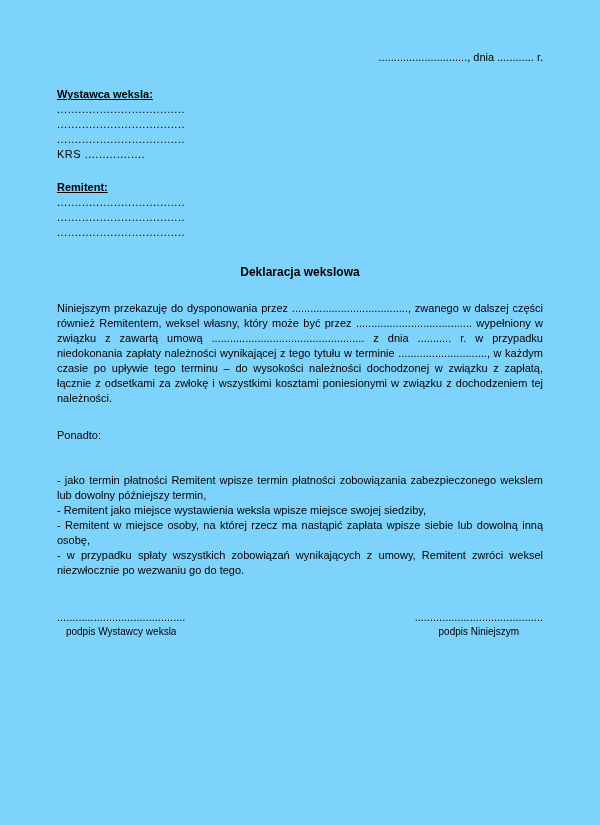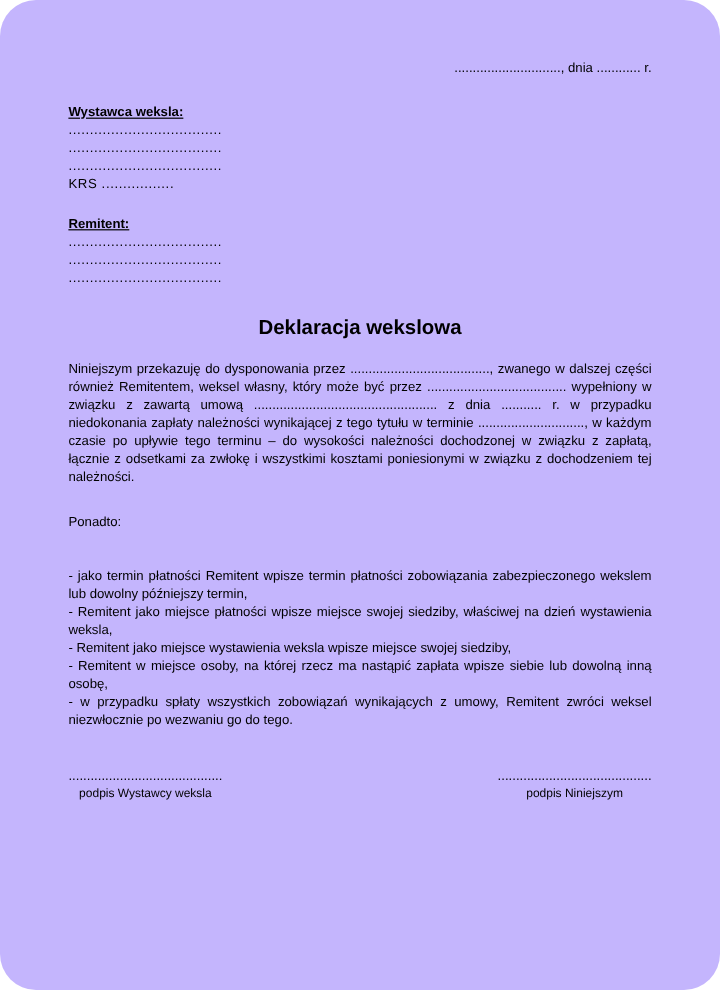--- a/index.html
+++ b/index.html
@@ -6,46 +6,45 @@
     margin: 0;
     padding: 0;
     background: #ffffff;
   }
   .page {
     position: relative;
     box-sizing: border-box;
     width: 600px;
     height: 825px;
     margin: 0;
-    background: #c4b5fd;
+    background: #7dd3fc;
     color: #000000;
     font-family: "Liberation Sans", sans-serif;
     font-size: 11px;
     line-height: 15px;
     padding: 50px 57px 0 57px;
     overflow: hidden;
-    border-radius: 30px;
   }
   .date-line {
     text-align: right;
     margin-bottom: 22px;
     white-space: nowrap;
   }
   .party {
     margin: 0 0 18px 0;
   }
   .party-label {
     font-weight: bold;
     text-decoration: underline;
   }
   .blank-line {
     letter-spacing: 0.5px;
   }
   .doc-title {
-    font-size: 17px;
+    font-size: 12px;
     font-weight: bold;
     text-align: center;
     margin: 25px 0 21px 0;
   }
   .j {
     text-align: justify;
     margin: 0;
   }
   .ponadto {
     margin: 22px 0 13px 0;
@@ -95,21 +94,20 @@
   </div>
 
   <div class="doc-title">Deklaracja wekslowa</div>
 
   <p class="j">Niniejszym przekazuję do dysponowania przez ......................................, zwanego w dalszej części również Remitentem, weksel własny, który może być przez ...................................... wypełniony w związku z zawartą umową .................................................. z dnia ........... r. w przypadku niedokonania zapłaty należności wynikającej z tego tytułu w terminie ............................., w każdym czasie po upływie tego terminu – do wysokości należności dochodzonej w związku z zapłatą, łącznie z odsetkami za zwłokę i wszystkimi kosztami poniesionymi w związku z dochodzeniem tej należności.</p>
 
   <p class="j ponadto">Ponadto:</p>
 
   <div class="list">
     <p class="j">- jako termin płatności Remitent wpisze termin płatności zobowiązania zabezpieczonego wekslem lub dowolny późniejszy termin,</p>
-    <p class="j">- Remitent jako miejsce płatności wpisze miejsce swojej siedziby, właściwej na dzień wystawienia weksla,</p>
     <p class="j">- Remitent jako miejsce wystawienia weksla wpisze miejsce swojej siedziby,</p>
     <p class="j">- Remitent w miejsce osoby, na której rzecz ma nastąpić zapłata wpisze siebie lub dowolną inną osobę,</p>
     <p class="j">- w przypadku spłaty wszystkich zobowiązań wynikających z umowy, Remitent zwróci weksel niezwłocznie po wezwaniu go do tego.</p>
   </div>
 
 
   <div class="signatures">
     <div class="sig-block">
       <div class="sig-dots">..........................................</div>
       <div class="sig-label">podpis Wystawcy weksla</div>

